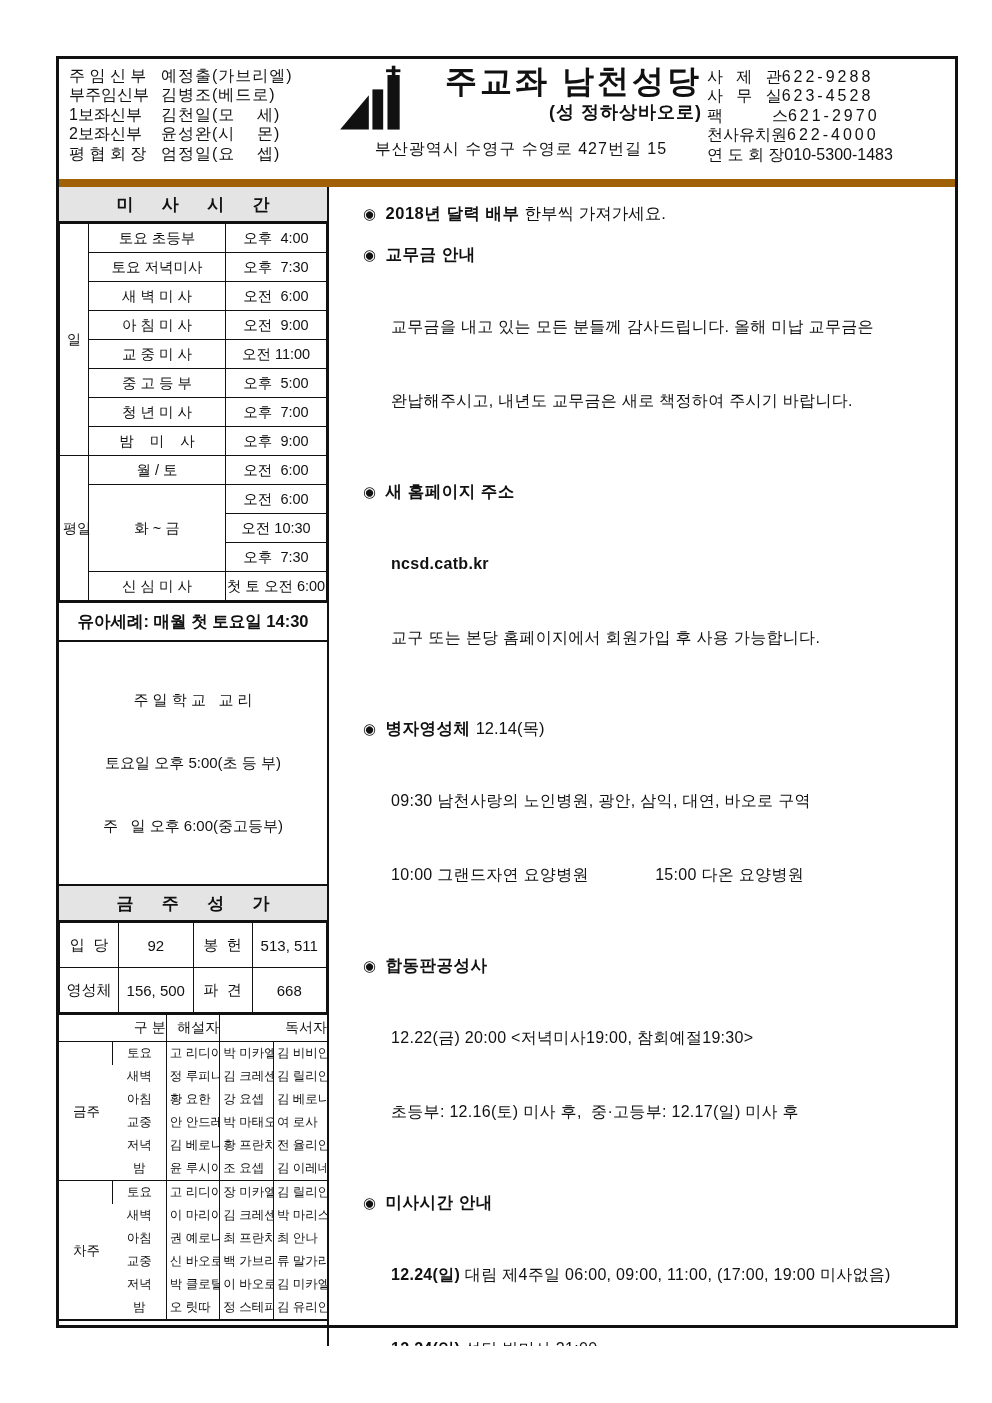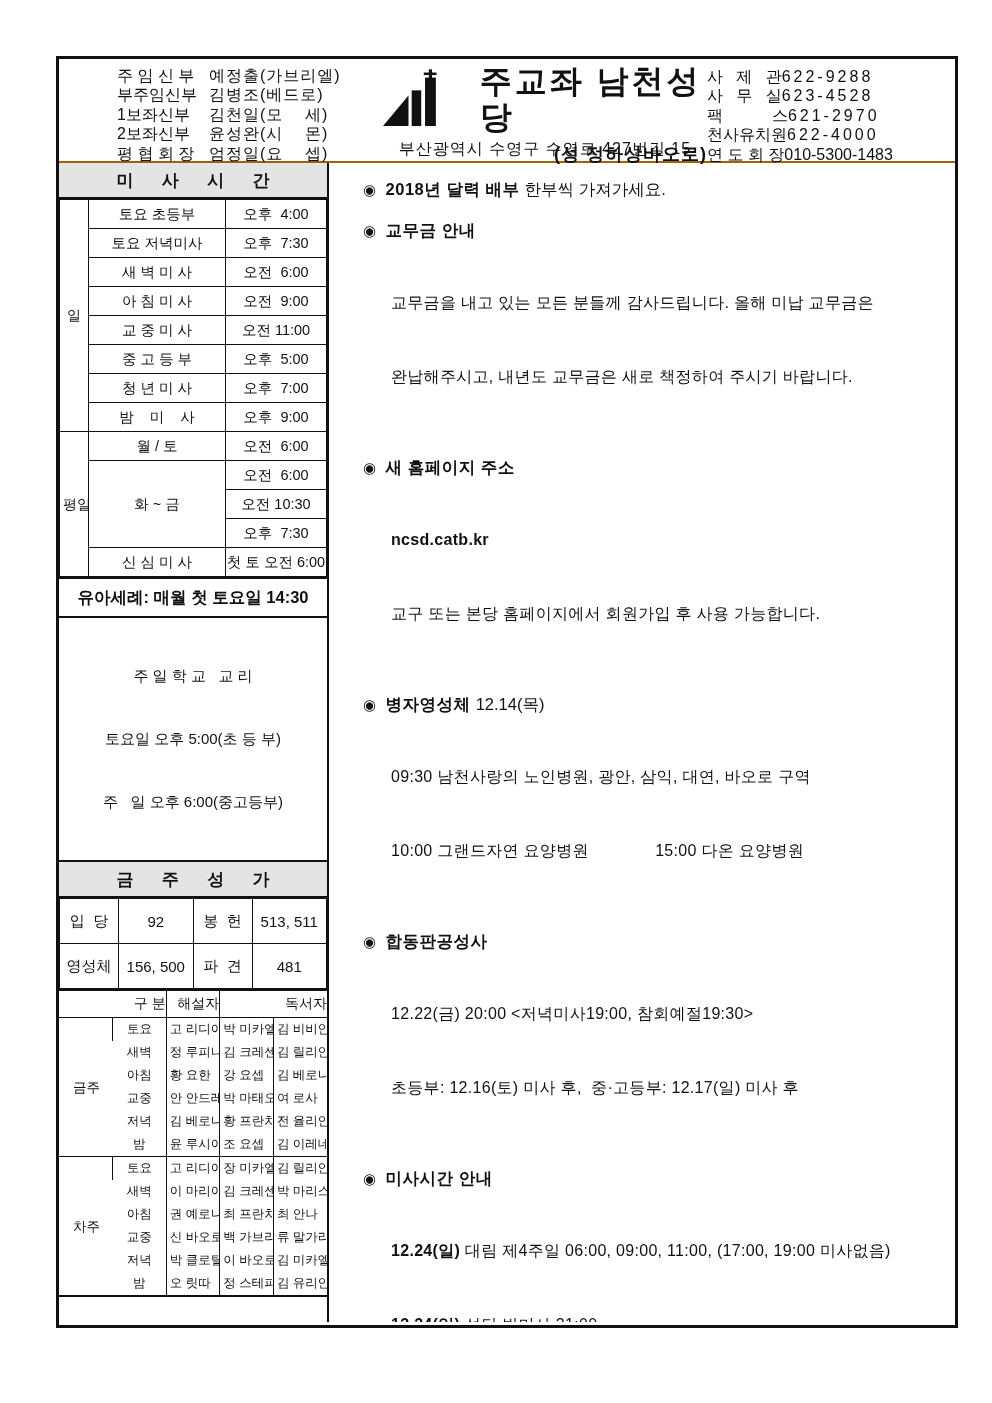--- a/index.html
+++ b/index.html
@@ -3,30 +3,30 @@
 <meta charset="utf-8">
 <style>
   html,body{margin:0;padding:0;}
   body{
     width:992px;height:1403px;position:relative;background:#fff;color:#111;
     font-family:"Liberation Sans","DejaVu Sans",sans-serif;
     -webkit-text-size-adjust:none;
   }
   .frame{position:absolute;left:56px;top:56px;width:902px;height:1272px;border:3px solid #111;box-sizing:border-box;background:#fff;}
   
-  .header{display:flex;height:104px;border-bottom:2px solid #a16207;box-sizing:border-box;padding-left:48px;}
+  .header{display:flex;height:128px;border-bottom:8px solid #a16207;box-sizing:border-box;}
   .staff{width:276px;padding:7px 0 0 10px;font-size:16px;line-height:19.4px;box-sizing:border-box;}
   .staff-row{display:flex;white-space:pre;}
   .staff-row .role{width:92px;font-weight:normal;}
   .staff-row .sname{letter-spacing:1px;}
   .logo{flex:1;padding-top:4px;box-sizing:border-box;}
-  .logo-row{display:flex;align-items:flex-start;height:68px;gap:23px;}
+  .logo-row{display:flex;justify-content:center;align-items:flex-start;height:68px;gap:23px;}
   .logo-icon{margin-right:10px;margin-top:2px;}
   .logo-text .lt{font-size:32px;font-weight:bold;letter-spacing:3px;line-height:36px;}
-  .logo-text .ls{font-size:18px;font-weight:bold;text-align:right;letter-spacing:1px;margin-top:7px;}
+  .logo-text .ls{font-size:18px;font-weight:bold;text-align:right;letter-spacing:1px;margin-top:1px;}
   .addr{text-align:center;font-size:16px;margin-top:8px;letter-spacing:1px;}
   .contacts{width:248px;padding:8px 10px 0 0;font-size:16px;line-height:19.4px;box-sizing:border-box;}
   .c-row{display:flex;justify-content:flex-start;white-space:pre;}
   .c-row .cnum.wide{letter-spacing:3px;}
   
   .content{display:flex;height:1159px;gap:21px;}
   .sidebar{width:270px;border-right:2px solid #111;box-sizing:border-box;overflow:hidden;}
   .main{flex:1;padding:16px 12px 0 13px;overflow:hidden;font-size:16px;box-sizing:border-box;}
   
   .band{background:#e4e4e4;font-weight:bold;text-align:center;font-size:17px;padding:6px 0 5px 0;border-bottom:2px solid #111;white-space:pre;}
@@ -175,21 +175,21 @@
               <tr>
             <td class="hl">입  당</td>
             <td>92</td>
             <td class="hl">봉  헌</td>
             <td>513, 511</td>
           </tr>
           <tr>
             <td class="hl">영성체</td>
             <td>156, 500</td>
             <td class="hl">파  견</td>
-            <td>481</td>
+            <td>668</td>
           </tr>
         </tbody>
           </table>
       </div>
 
       <div class="sb-block">
         <table class="liturgy">
           <tbody>
               <tr class="hd">
             <td colspan="2">구 분</td>

